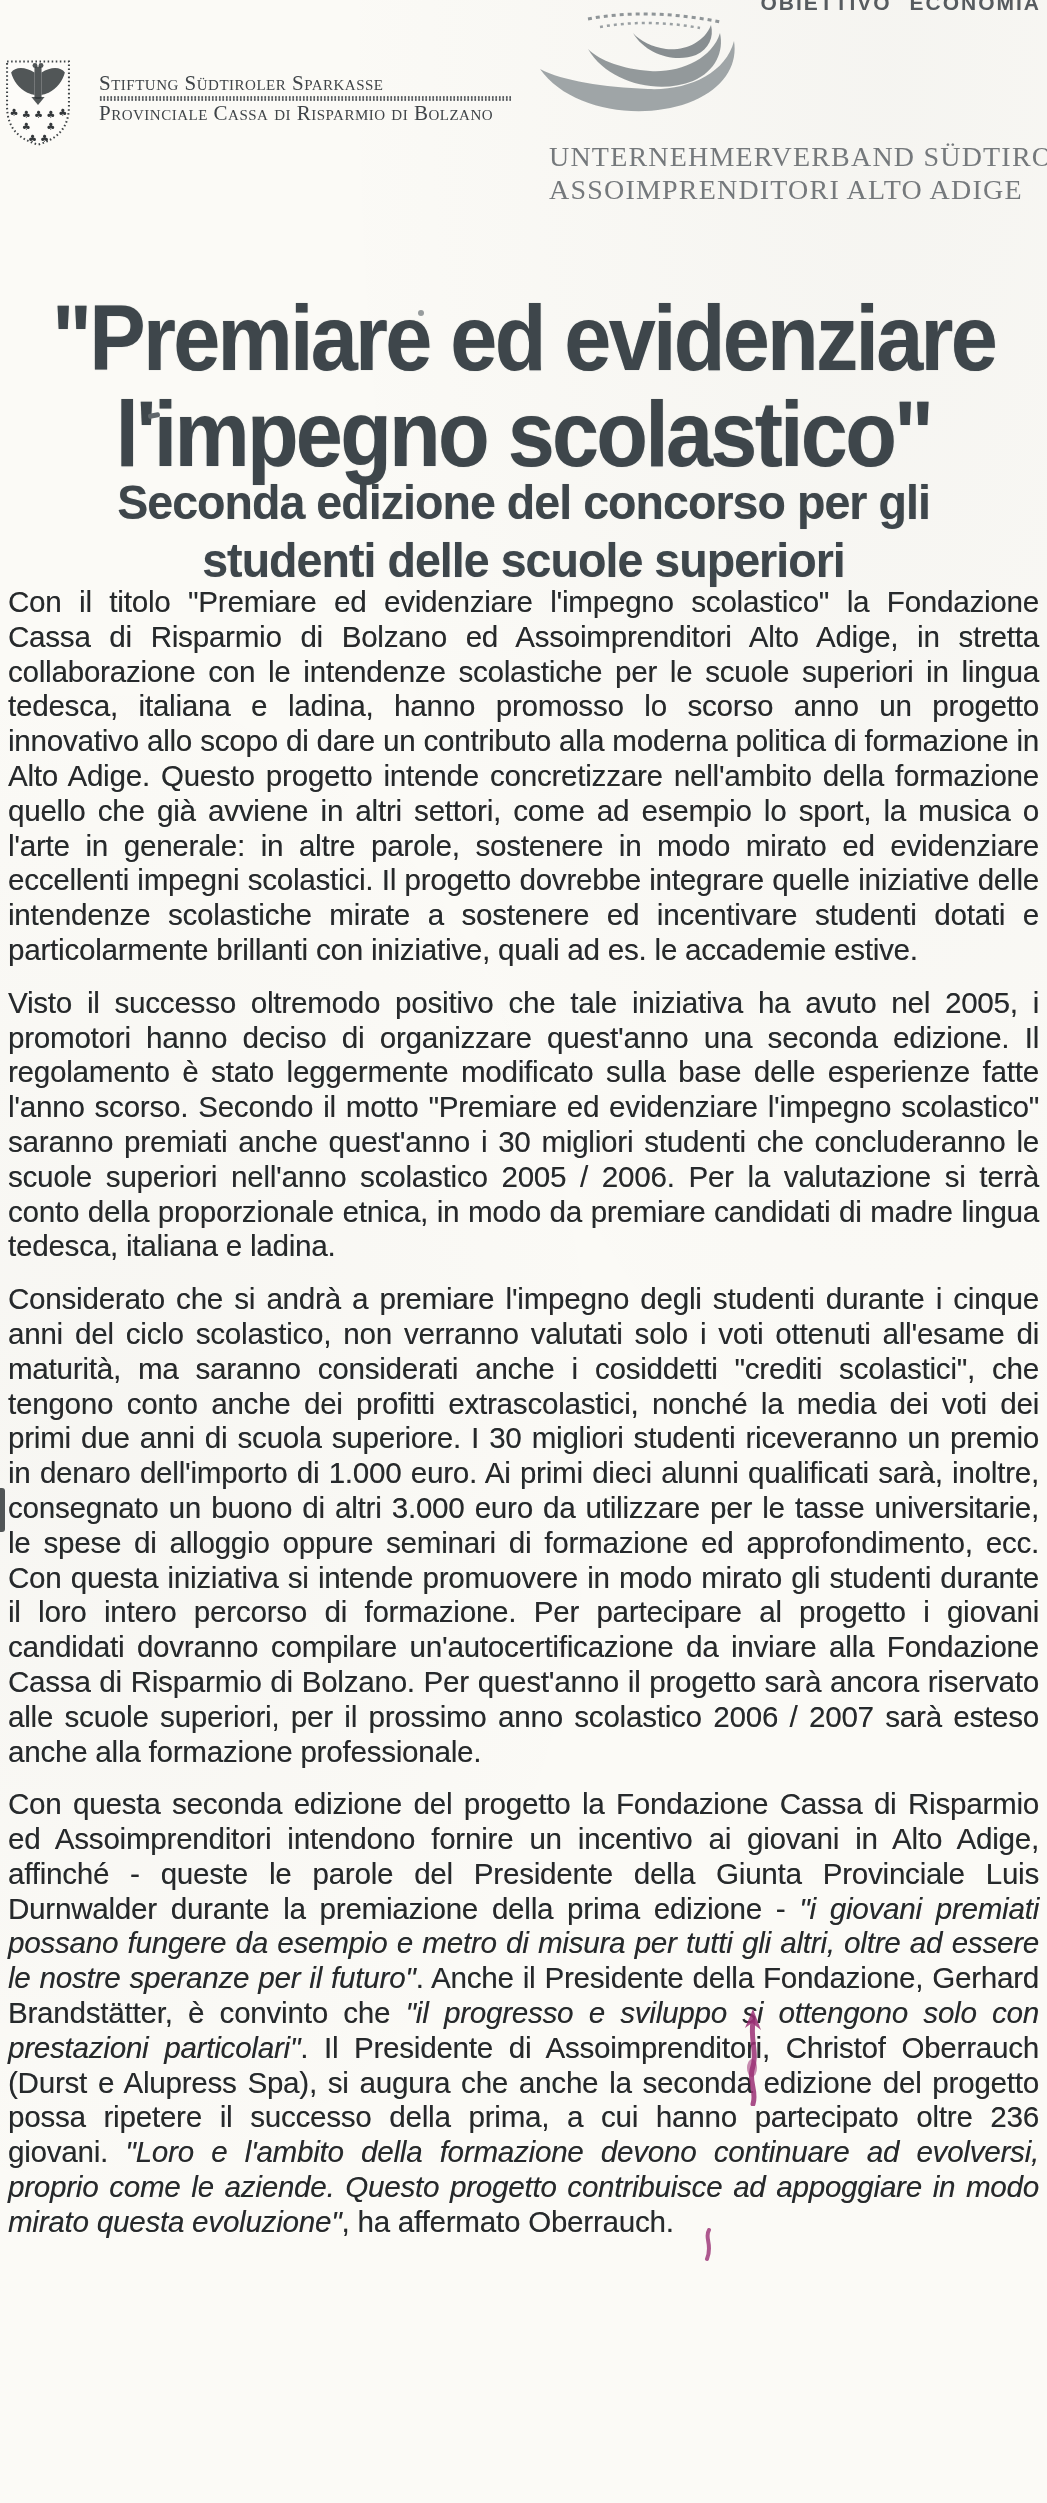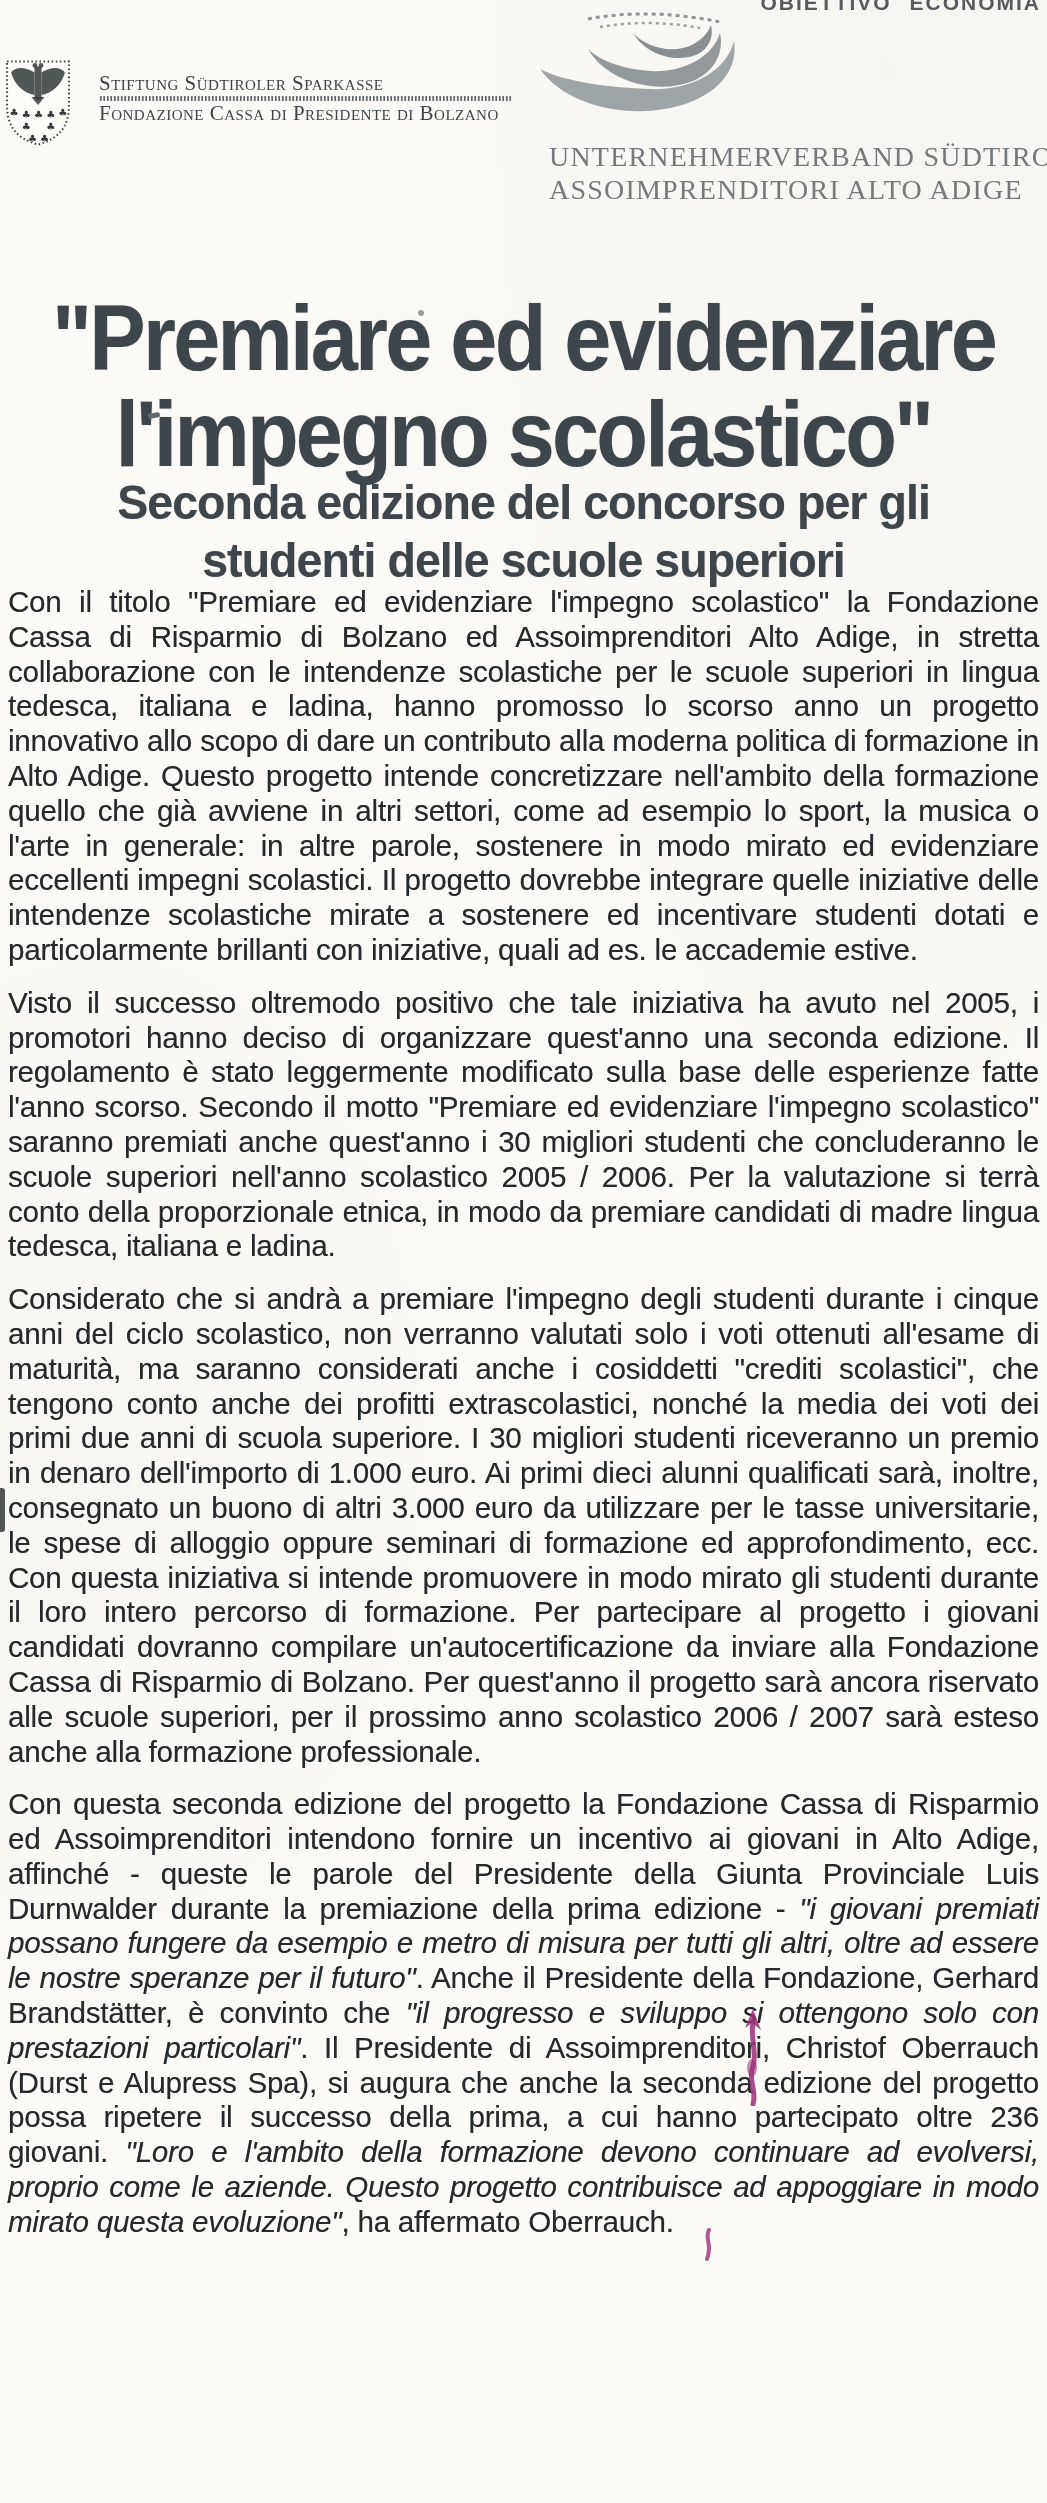--- a/index.html
+++ b/index.html
@@ -104,21 +104,21 @@
       <text x="23" y="71">♣</text>
         <text x="47" y="71">♣</text>
       <text x="29" y="82">♣</text>
         <text x="41" y="82">♣</text>
     </g>
   </svg>
 
   <div class="foundation-names">
     <div class="foundation-line">Stiftung Südtiroler Sparkasse</div>
     <div class="dotted-rule"></div>
-    <div class="foundation-line">Fondazione Cassa di Presidente di Bolzano</div>
+    <div class="foundation-line">Provinciale Cassa di Risparmio di Bolzano</div>
   </div>
 
   <svg class="swirl" viewBox="0 0 223 102">
     <path d="M12,58 C40,98 110,110 160,92 C195,79 210,55 206,30 C198,62 160,80 120,78 C75,76 35,70 12,58 Z" fill="#9aa0a2" fill-opacity=".95"></path>
     <path d="M60,38 C80,72 130,84 165,70 C188,60 196,40 192,22 C184,48 152,62 122,60 C95,58 72,50 60,38 Z" fill="#8d9396" fill-opacity=".95"></path>
     <path d="M105,22 C118,44 148,52 168,44 C181,38 186,26 183,14 C176,32 156,40 138,38 C124,36 112,30 105,22 Z" fill="#82888b" fill-opacity=".95"></path>
     <path d="M60,8 C100,0 150,2 192,11" fill="none" stroke="#8f9598" stroke-width="3" stroke-dasharray="4 4"></path>
     <path d="M72,16 C105,10 140,11 172,17" fill="none" stroke="#9aa0a3" stroke-width="2.5" stroke-dasharray="3 4"></path>
   </svg>
 

